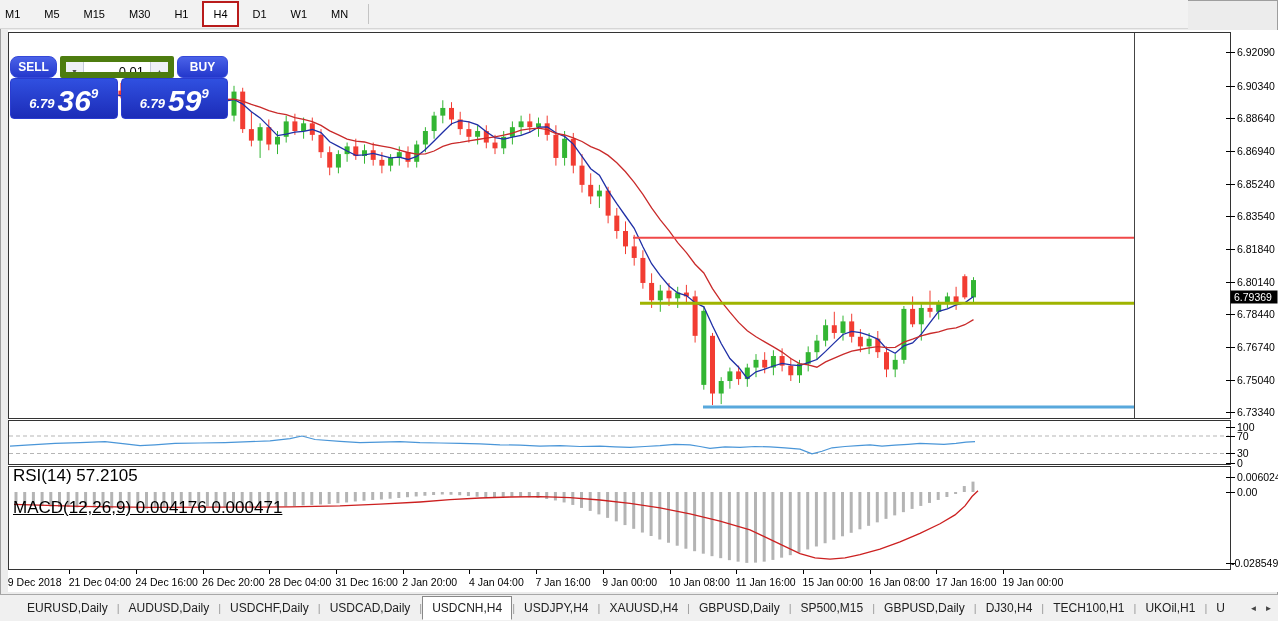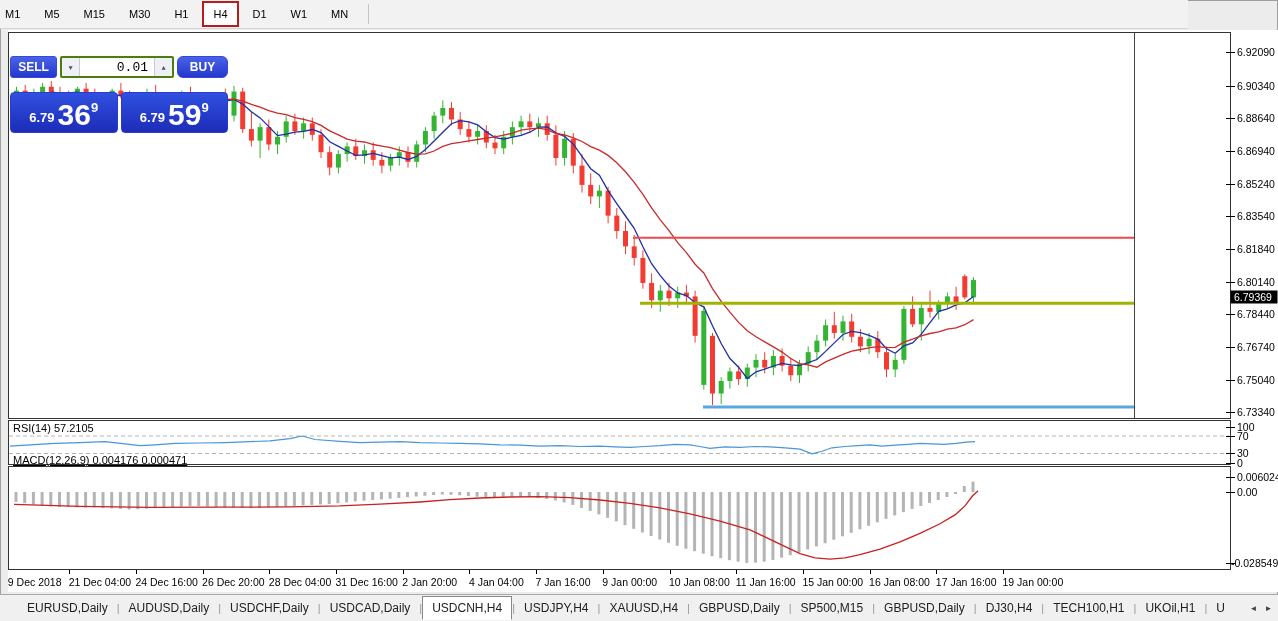--- a/index.html
+++ b/index.html
@@ -25,41 +25,41 @@
   .chart-window{
     position:absolute;left:8px;top:30px;width:1270px;height:562px;
     background:#fff;
   }
   #chart-canvas{position:absolute;left:0;top:0;}
   .chart-title{
     position:absolute;left:6px;top:4px;font-size:12px;color:#000;white-space:nowrap;
   }
   .chart-title .marker{font-size:8px;vertical-align:2px;margin-right:4px;}
   .chart-title .sym{margin-right:8px;}
-  .ind-label{position:absolute;left:5px;font-size:11px;color:#000;white-space:nowrap;}
+  .ind-label{position:absolute;left:5px;font-size:17px;color:#000;white-space:nowrap;margin-top:44px;}
   .rsi-label{top:392px;}
   .macd-label{top:424px;text-decoration:underline;}
   
   .trade-panel{position:absolute;left:2px;top:26px;width:218px;height:60px;}
   .tp-row{display:flex;height:22px;gap:3px;}
   .tp-btn{
     color:#fff;font-size:12px;font-weight:bold;text-align:center;line-height:20px;
     background:linear-gradient(180deg,#4a62e8,#2438cc);
     border:1px solid #3548d8;border-radius:3px;cursor:default;
   }
-  .tp-sell{flex:0 0 45px;}
+  .tp-sell{flex:0 0 45px;border-radius:8px;}
   .tp-buy{flex:0 0 49px;border-radius:6px;}
-  .tp-spin{flex:1;display:flex;border:2px solid #4d7c0f;border-radius:2px;background:#fff;overflow:hidden;font-family:Liberation Mono, monospace;}
+  .tp-spin{flex:1;display:flex;border:6px solid #4d7c0f;border-radius:2px;background:#fff;overflow:hidden;}
   .tp-spin .arrow{
     width:17px;background:#eef0f6;color:#555;font-size:7px;text-align:center;line-height:20px;cursor:default;
   }
   .tp-spin .arrow.down{border-right:1px solid #c6cada;}
   .tp-spin .arrow.up{border-left:1px solid #c6cada;}
   .tp-spin .lot{flex:1;font-size:13px;color:#000;text-align:right;padding:2px 6px 0 0;}
-  .tp-prices{display:flex;gap:3px;margin-top:14px;height:41px;}
+  .tp-prices{display:flex;gap:3px;margin-top:0;height:41px;font-style:italic;}
   .price-box{
     flex:1;background:linear-gradient(180deg,#3050e0,#1c2cb8);
     border:1px solid #2a3cd0;border-radius:4px;color:#fff;
     display:flex;align-items:flex-end;justify-content:center;padding-bottom:3px;cursor:default;
   }
   .price-box .pre{font-size:13px;font-weight:bold;margin:0 3px 4px 0;}
   .price-box .big{font-size:30px;font-weight:bold;line-height:0.95;}
   .price-box .sup{font-size:13px;font-weight:bold;position:relative;top:-14px;}
   
   .tabs{

